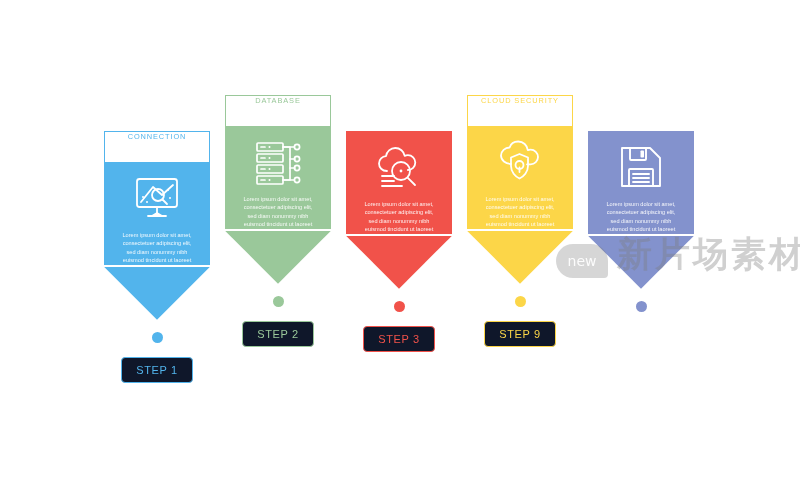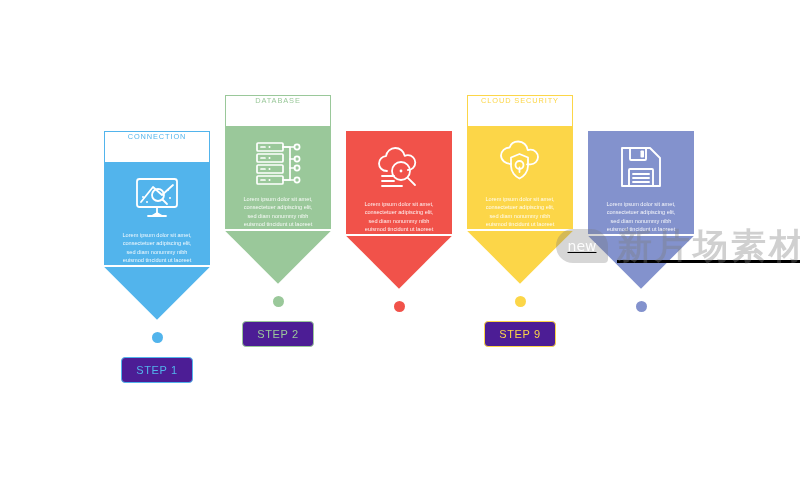--- a/index.html
+++ b/index.html
@@ -95,43 +95,42 @@
   .pill-wrap {
     display: flex;
     justify-content: center;
   }
   .pill {
     box-sizing: border-box;
     width: 72px;
     height: 26px;
     border: 1px solid currentColor;
     border-radius: 4px;
-    background: #4c1d95;
+    background: #0f172a;
     display: flex;
     align-items: center;
     justify-content: center;
   }
   .pill-label {
     font-size: 11px;
     letter-spacing: 0.6px;
     color: currentColor;
     white-space: nowrap;
   }
 
   
   #watermark {
     position: absolute;
     left: 556px;
     top: 214px;
     width: 244px;
     height: 64px;
     display: flex;
-    align-items: center;
+    align-items: flex-end;
     pointer-events: none;
-    text-decoration: underline;
   }
   .wm-badge {
     width: 52px;
     height: 34px;
     border-radius: 17px 17px 4px 17px;
     background: rgba(120,120,120,0.30);
     display: flex;
     align-items: center;
     justify-content: center;
     margin-right: 9px;
@@ -250,20 +249,25 @@
             <path d="M33.6 32.6 L41 40"></path>
           </svg>
         </div>
         <div class="banner-text">Lorem ipsum dolor sit amet, consectetuer adipiscing elit, sed diam nonummy nibh euismod tincidunt ut laoreet</div>
       </div>
       <div class="banner-tail"></div>
     </div>
     <div class="dot-wrap" style="margin-top:12px;">
       <div class="dot"></div>
     </div>
+    <div class="pill-wrap" style="margin-top:14px;">
+      <div class="pill">
+        <span class="pill-label">STEP 3</span>
+      </div>
+    </div>
   </div>
 
   <div class="step-group" id="g3" style="left: 467px; top: 95px; color: rgb(252, 214, 72);">
     <div class="banner">
       <div class="banner-head">
         <span class="banner-title">CLOUD SECURITY</span>
       </div>
       <div class="banner-body">
         <div class="banner-icon">
           <svg width="50" height="44" viewBox="0 0 50 44" fill="none" stroke="#ffffff" stroke-width="1.8" stroke-linecap="round" stroke-linejoin="round">

